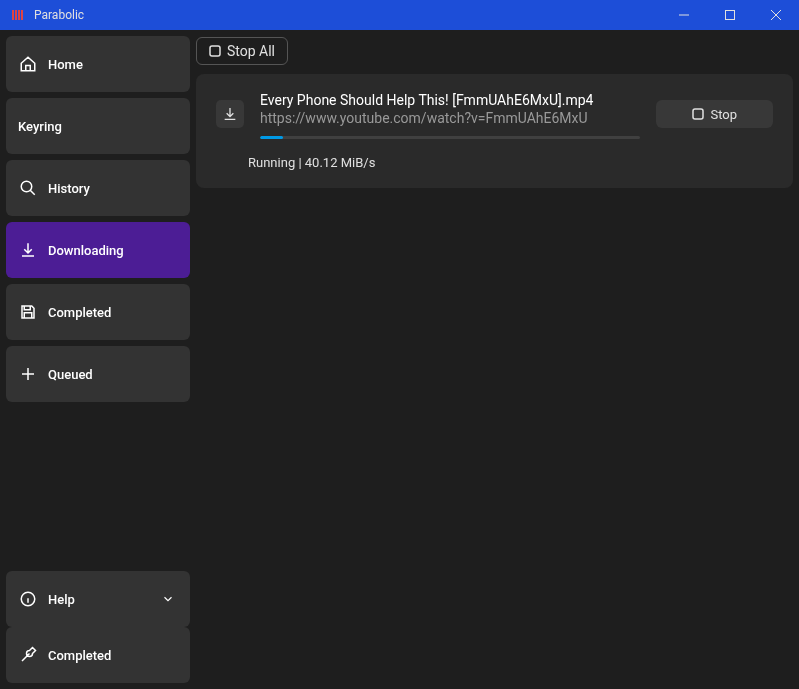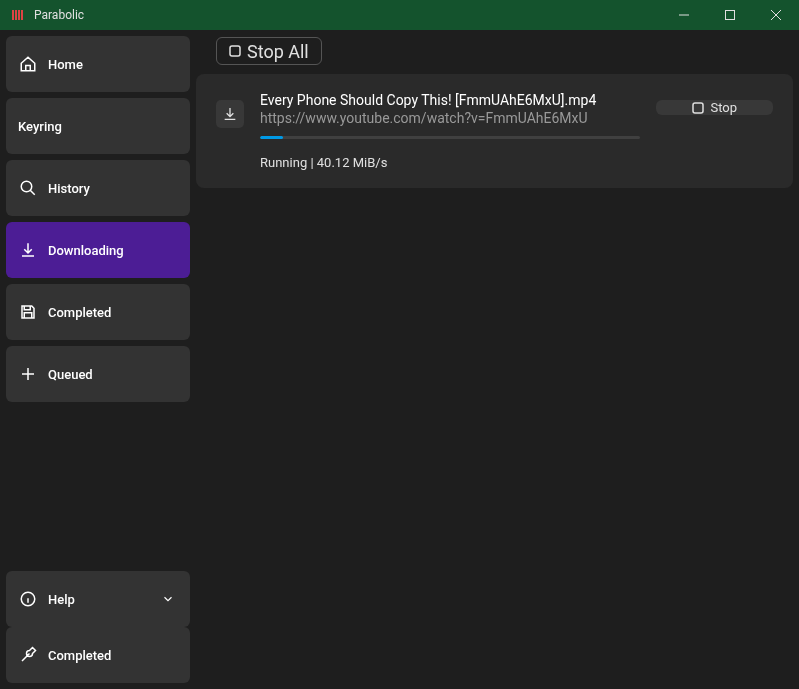--- a/index.html
+++ b/index.html
@@ -13,21 +13,21 @@
       color: #e0e0e0;
       width: 799px;
       height: 689px;
       overflow: hidden;
       display: flex;
       flex-direction: column;
     }
     
     .titlebar {
       height: 30px;
-      background: #14532d;
+      background: #1d4ed8;
       display: flex;
       align-items: center;
       padding: 0 0 0 10px;
     }
     .titlebar-icon {
       width: 16px;
       height: 16px;
       margin-right: 8px;
       display: flex;
       align-items: center;
@@ -125,24 +125,23 @@
     }
     .stop-all-btn {
       height: 28px;
       padding: 0 12px;
       background: transparent;
       border: 1px solid #555;
       border-radius: 6px;
       display: flex;
       align-items: center;
       cursor: pointer;
-      font-size: 18px;
-      color: #e0e0e0;
-      gap: 6px;
-      margin-left: 20px;
+      font-size: 14px;
+      color: #e0e0e0;
+      gap: 6px;
     }
 
     .download-card {
       background: #2a2a2a;
       border-radius: 8px;
       padding: 18px 20px;
       display: flex;
       gap: 16px;
       flex-direction: column;
     }
@@ -191,37 +190,37 @@
       background: #0099e5;
       border-radius: 2px;
     }
     .download-actions {
       display: flex;
       align-items: center;
       flex-shrink: 0;
       margin-top: 8px;
     }
     .stop-btn {
-      height: 15px;
+      height: 28px;
       padding: 0 36px;
       background: #383838;
       border: none;
       border-radius: 6px;
       display: flex;
       align-items: center;
       justify-content: center;
       cursor: pointer;
       font-size: 13px;
       color: #e0e0e0;
       gap: 6px;
     }
     .download-status {
       font-size: 13px;
       color: #e0e0e0;
-      margin-left: 44px;
+      margin-left: 32px;
     }
 
     svg {
       display: block;
     }
   </style>
 </head>
 <body>
 
 <div class="titlebar">
@@ -351,21 +350,21 @@
     </div>
 
     <div class="download-card">
       <div class="download-row">
         <div class="download-icon-box">
           <svg width="16" height="16" viewBox="0 0 24 24" fill="none" stroke="#e0e0e0" stroke-width="2">
               <path d="M12 3 V15 M7 11 L12 16 L17 11 M4 20 H20"></path>
             </svg>
         </div>
         <div class="download-info">
-          <div class="download-title">Every Phone Should Copy This!  [FmmUAhE6MxU].mp4</div>
+          <div class="download-title">Every Phone Should Help This!  [FmmUAhE6MxU].mp4</div>
           <div class="download-url">https://www.youtube.com/watch?v=FmmUAhE6MxU</div>
           <div class="progress-bar">
             <div class="progress-fill"></div>
           </div>
         </div>
         <div class="download-actions">
           <button class="stop-btn">
             <span>
               <svg width="12" height="12" viewBox="0 0 12 12">
                   <rect x="1" y="1" width="10" height="10" rx="2" stroke="#e0e0e0" stroke-width="1.5" fill="none"></rect>

